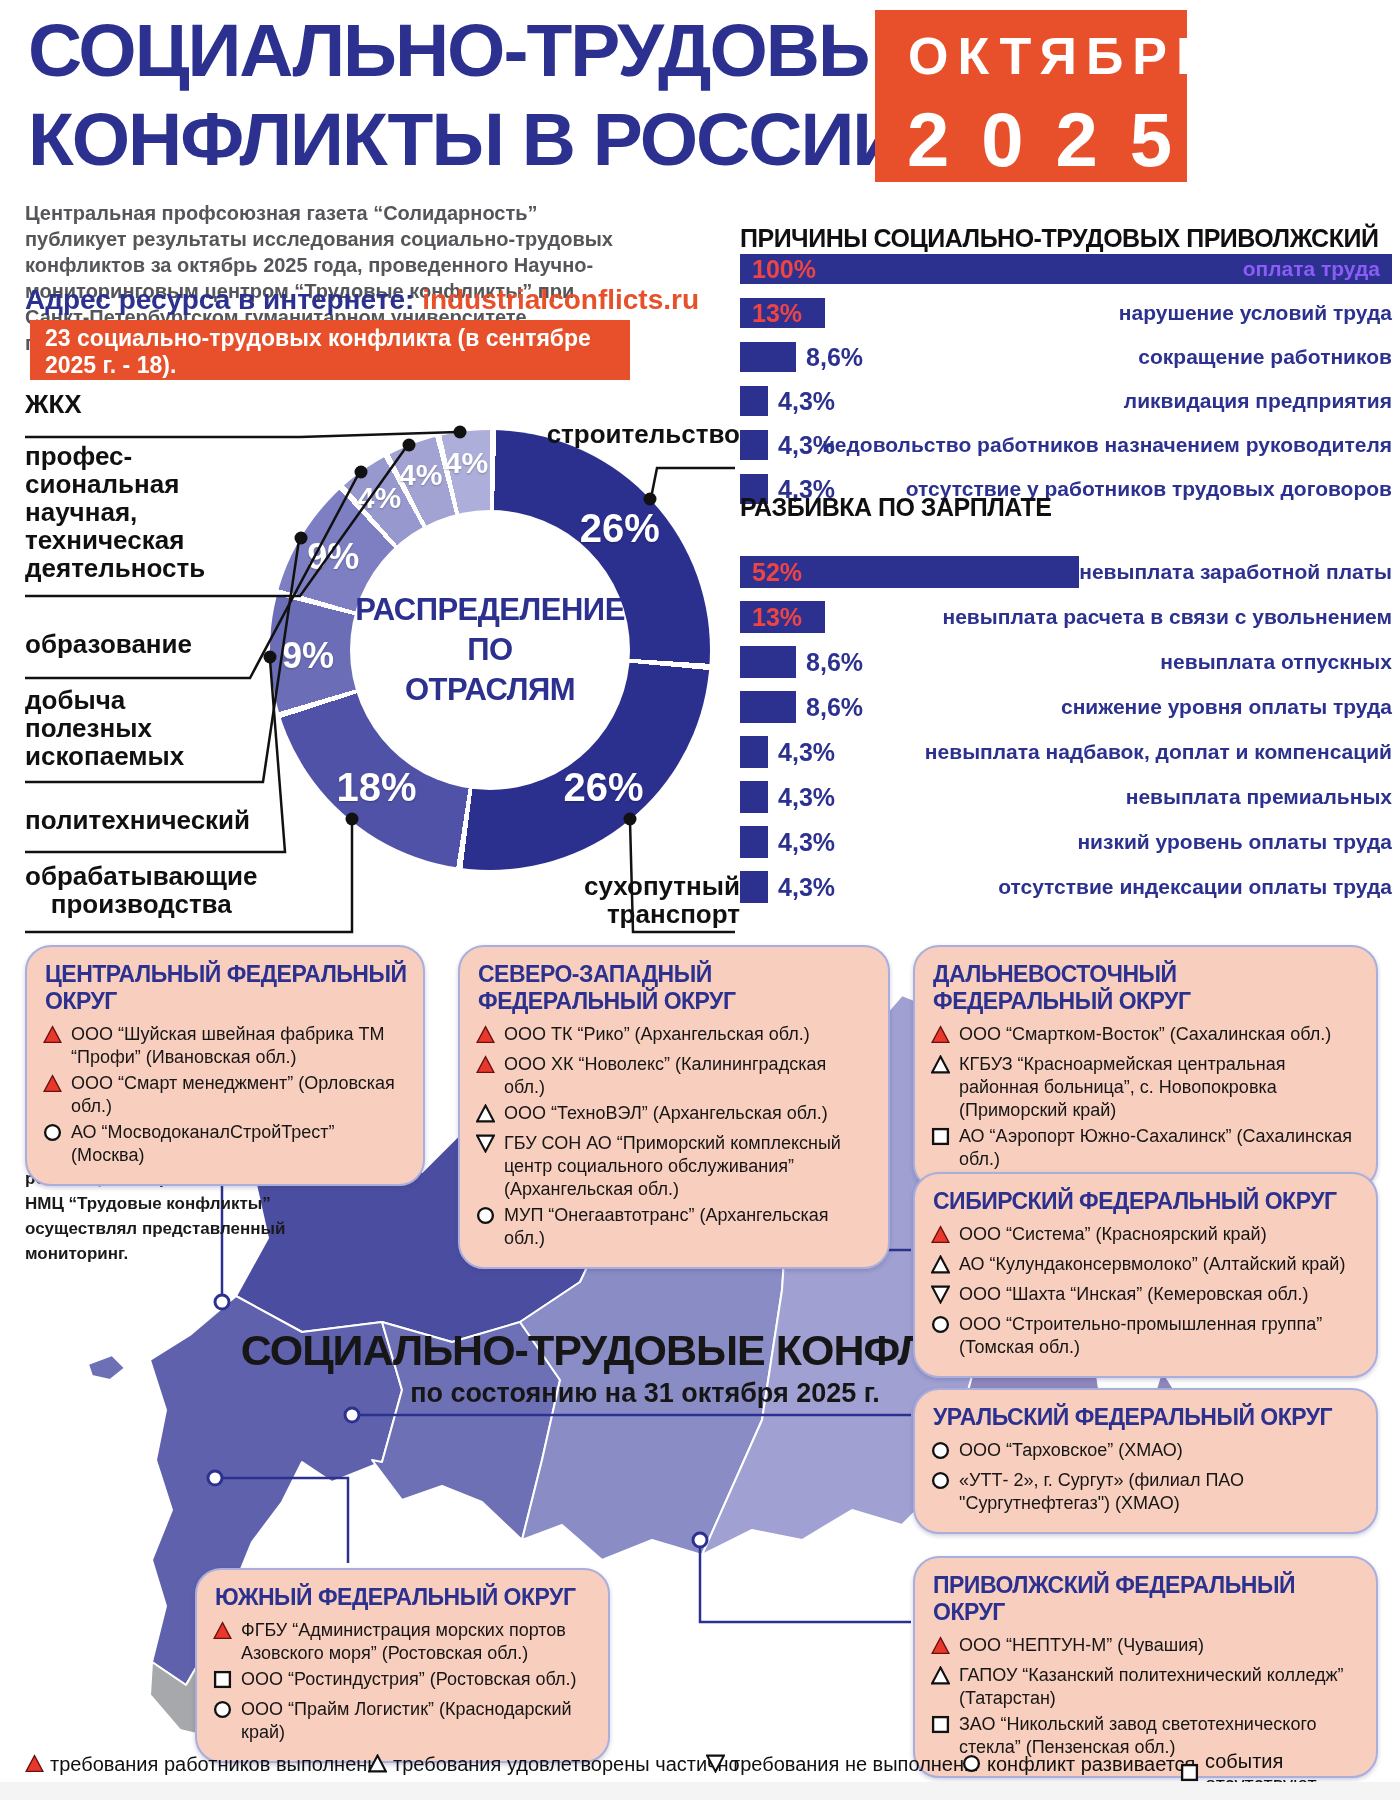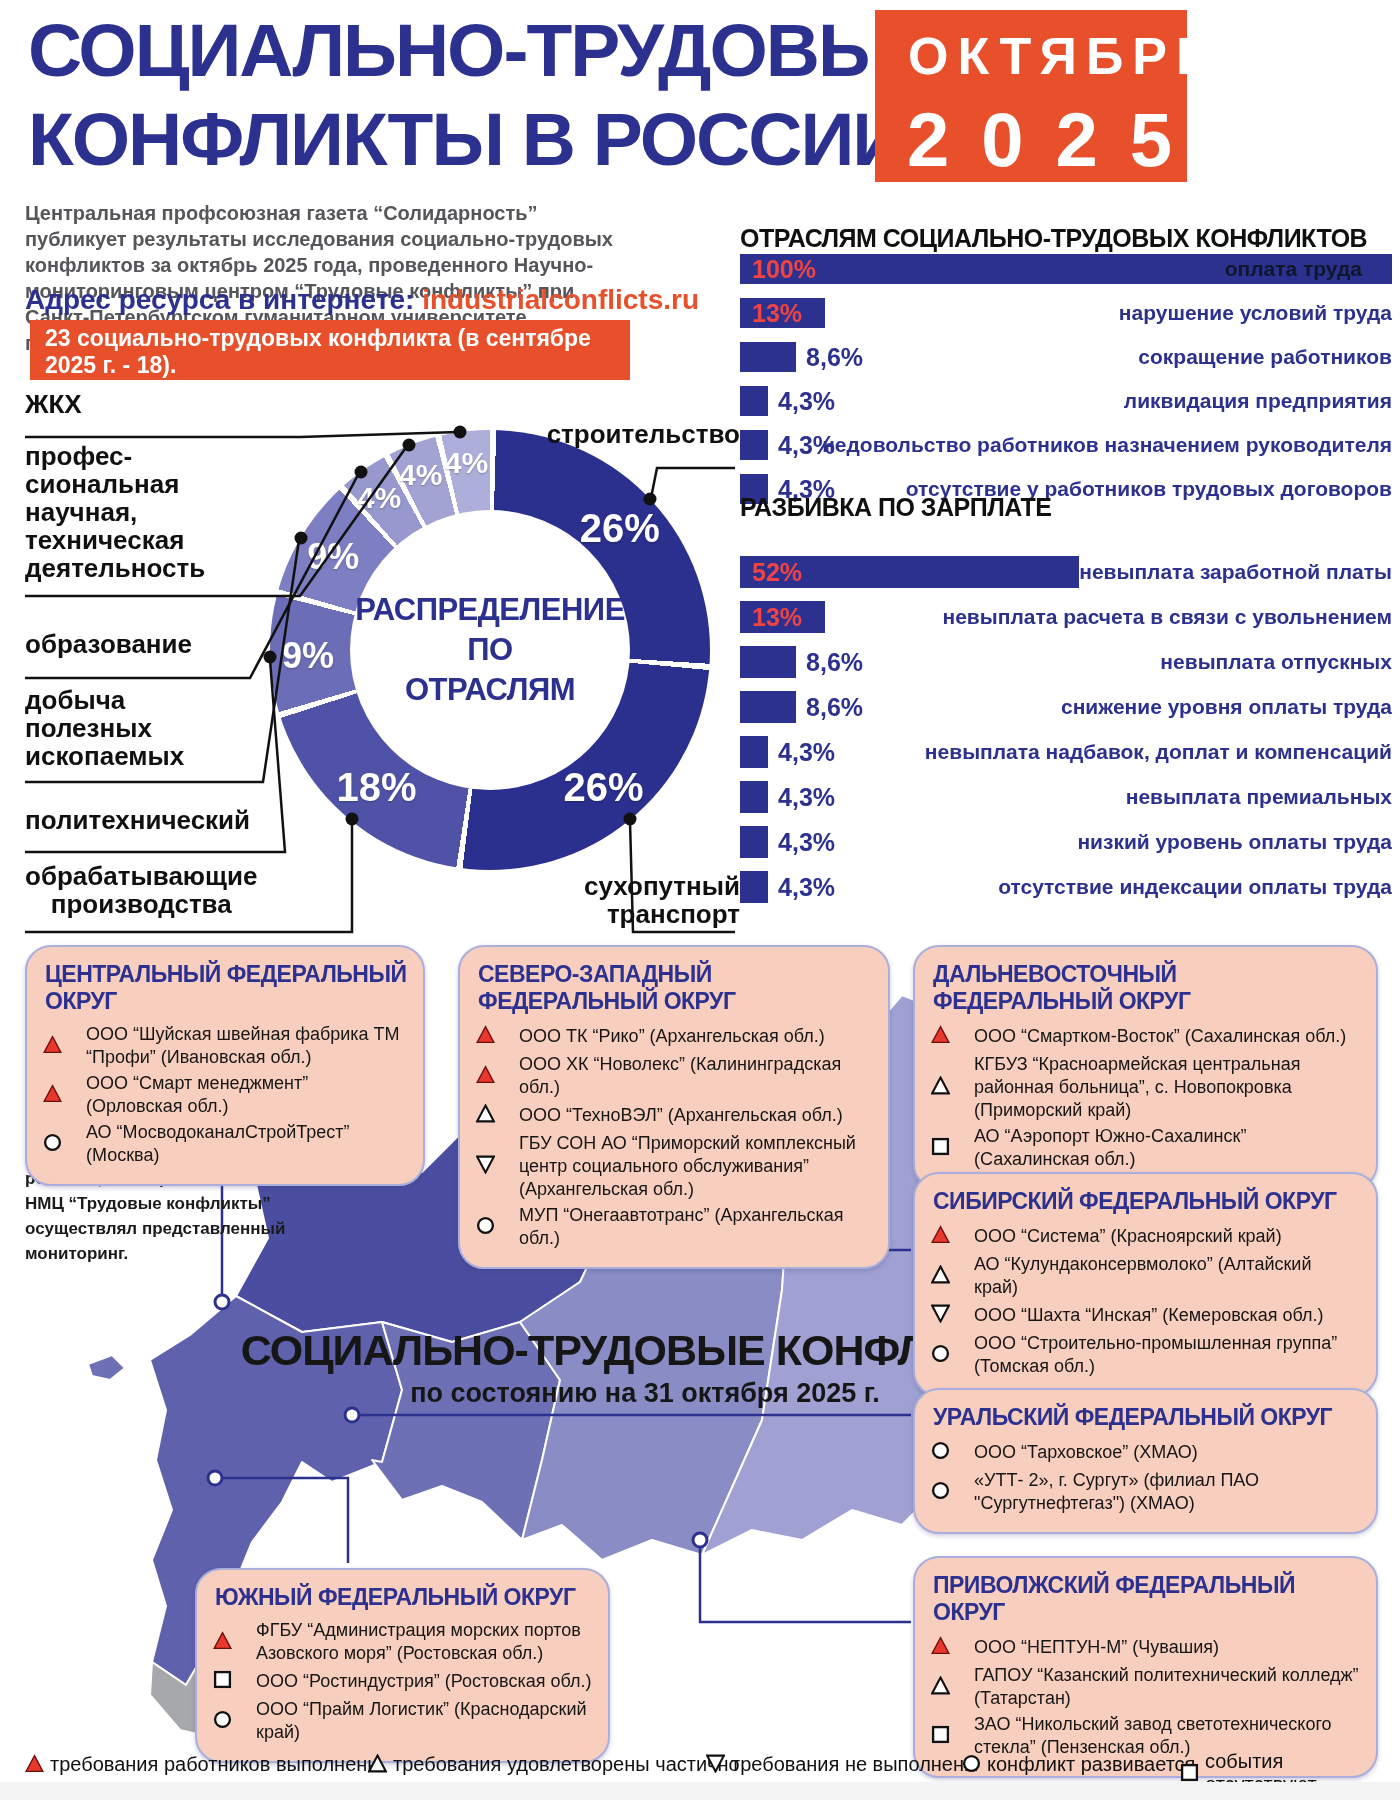--- a/index.html
+++ b/index.html
@@ -27,41 +27,41 @@
   #causes-h{top:224px;} #salary-h{top:493px;}
   .rows{position:absolute;left:740px;width:652px;}
   #causes-rows{top:254px;} #salary-rows{top:556px;}
   .bar-row{position:relative;}
   .hbar{position:absolute;left:0;top:0;height:100%;background:var(--navy);}
   .bar-val{position:absolute;top:50%;transform:translateY(-50%);font-weight:bold;font-size:25px;}
   .bar-val.inside{left:12px;color:#ef4444;}
   .bar-val.outside{color:var(--navy);}
   .bar-lbl{position:absolute;right:0;top:50%;transform:translateY(-50%);color:var(--navy);
            font-weight:bold;font-size:21px;white-space:nowrap;}
-  .bar-lbl.inside{color:#0f172a;right:30px;}
+  .bar-lbl.inside{color:#8b5cf6;right:12px;}
   
   #donut{position:absolute;left:270px;top:430px;width:440px;height:440px;border-radius:50%;}
   #donut-hole{position:absolute;left:350px;top:510px;width:280px;height:280px;border-radius:50%;background:#fff;
               display:flex;flex-direction:column;align-items:center;justify-content:center;
               color:var(--navy);font-weight:bold;font-size:31px;line-height:40px;text-align:center;letter-spacing:-0.5px;}
   .slice-val{position:absolute;transform:translate(-50%,-50%);color:#fff;font-weight:bold;
              text-shadow:0 1px 2px rgba(0,0,0,.25);}
   .donut-lbl{position:absolute;font-size:26px;font-weight:bold;color:#101010;line-height:28px;white-space:pre-line;}
   .overlay-svg{position:absolute;pointer-events:none;}
   
   .map-note{position:absolute;left:25px;top:1116px;font-size:17px;font-weight:bold;color:#1a1a1a;
             line-height:25px;white-space:pre-line;}
   .map-cap{position:absolute;left:240px;top:1326px;width:810px;text-align:center;color:#161616;
            font-size:43px;font-weight:bold;letter-spacing:-1px;}
   .map-cap-sub{position:absolute;left:240px;top:1378px;width:810px;text-align:center;color:#161616;
            font-size:27px;font-weight:bold;}
   .card{position:absolute;background:var(--card-bg);border:2px solid var(--card-bd);border-radius:26px;
         padding:12px 16px 14px 16px;box-shadow:0 2px 4px rgba(60,60,120,.25);}
   .card-title{color:var(--navy);font-size:23px;font-weight:bold;letter-spacing:-0.5px;margin:2px 0 8px 2px;}
-  .card-item{display:flex;gap:24px;font-size:18px;line-height:23px;color:#161616;font-weight:500;margin-bottom:3px;align-items:center;}
+  .card-item{display:flex;gap:9px;font-size:18px;line-height:23px;color:#161616;font-weight:500;margin-bottom:3px;}
   .mk{flex:0 0 19px;padding-top:2px;}
   
   .lg-item{position:absolute;top:1750px;display:flex;gap:6px;align-items:center;
            font-size:20px;color:#101010;}
   .strip{position:absolute;left:0;top:1782px;width:1400px;height:18px;background:#f4f4f4;}
 </style>
 </head>
 <body>
 
 <div class="page">
@@ -74,21 +74,21 @@
     <span class="m">ОКТЯБРЬ</span>
     <span class="y">2025</span>
   </div>
 
   <p class="intro">Центральная профсоюзная газета “Солидарность” публикует результаты исследования социально-трудовых конфликтов за октябрь 2025 года, проведенного Научно-мониторинговым центром “Трудовые конфликты” при Санкт-Петербургском гуманитарном университете профсоюзов.</p>
   <p class="address"><span>Адрес ресурса в интернете: </span><span class="url">industrialconflicts.ru</span></p>
   <div class="banner">
     <div>23 социально-трудовых конфликта (в сентябре 2025 г. - 18).</div>
   </div>
 
-  <h2 class="sec-h" id="causes-h">ОТРАСЛЯМ СОЦИАЛЬНО-ТРУДОВЫХ КОНФЛИКТОВ</h2>
+  <h2 class="sec-h" id="causes-h">ПРИЧИНЫ СОЦИАЛЬНО-ТРУДОВЫХ ПРИВОЛЖСКИЙ</h2>
   <div class="rows" id="causes-rows">
       <div class="bar-row" style="height: 30px; margin-bottom: 14px;">
         <div class="hbar" style="width: 652px;"></div>
         <span class="bar-val inside">100%</span>
         <span class="bar-lbl inside">оплата труда</span>
       </div>
       <div class="bar-row" style="height: 30px; margin-bottom: 14px;">
         <div class="hbar" style="width: 84.76px;"></div>
         <span class="bar-val inside">13%</span>
         <span class="bar-lbl">нарушение условий труда</span>

